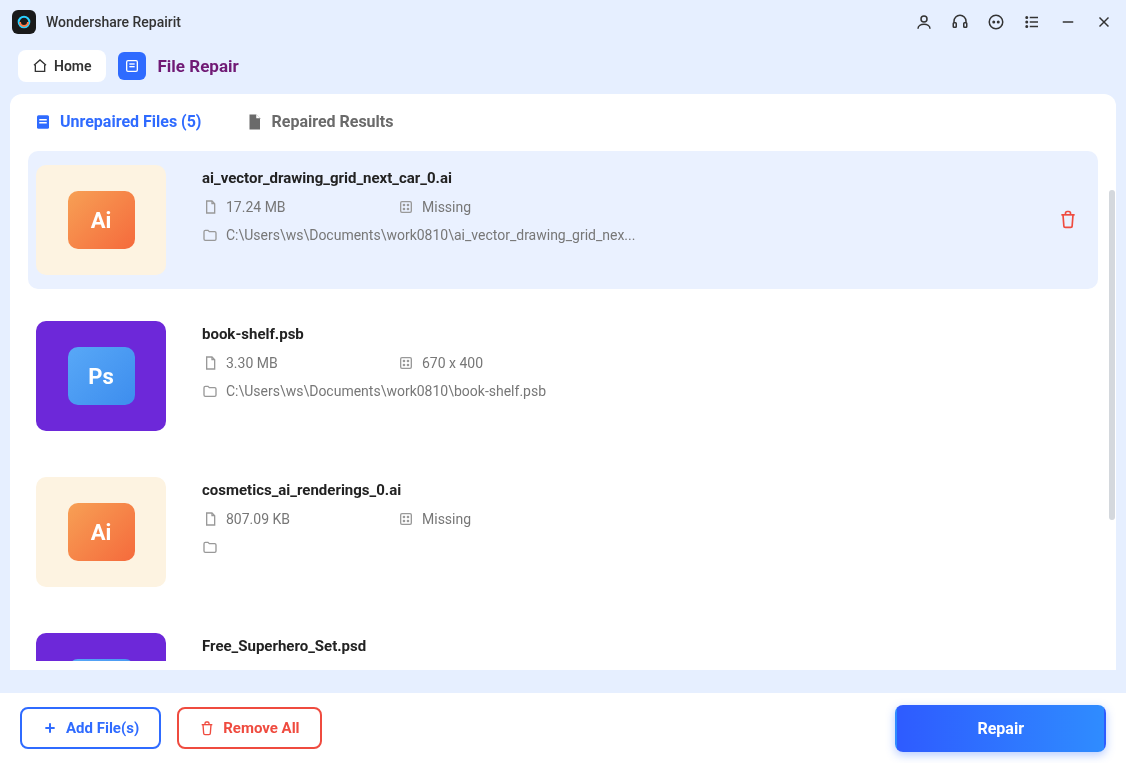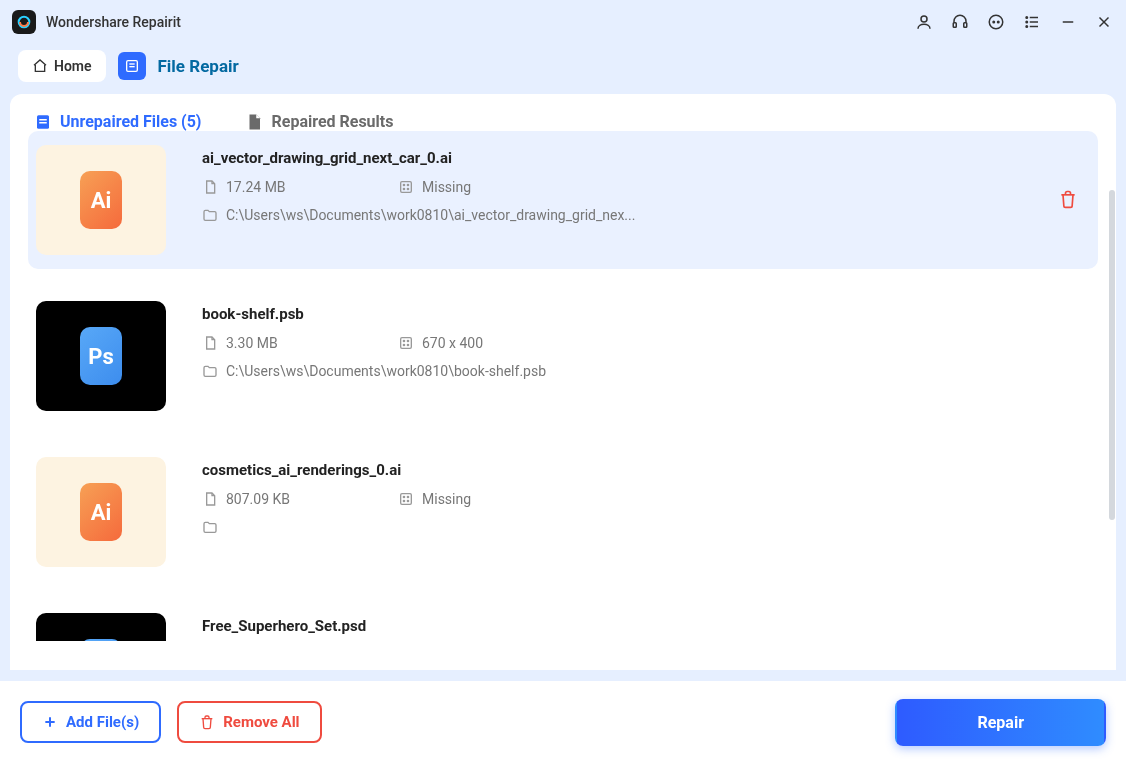--- a/index.html
+++ b/index.html
@@ -83,37 +83,37 @@
     background: #2f6bff;
     border-radius: 6px;
     display: flex;
     align-items: center;
     justify-content: center;
     color: #fff;
   }
   .crumb-label {
     font-size: 17px;
     font-weight: 700;
-    color: #0369a1;
+    color: #701a75;
   }
 
   
   .main-panel {
     background: #fff;
     margin: 0 10px;
     border-radius: 12px 12px 0 0;
     height: 576px;
     position: relative;
     overflow: hidden;
   }
   .tabs {
     display: flex;
     align-items: center;
     gap: 44px;
-    padding: 18px 24px 0 24px;
+    padding: 18px 24px 20px 24px;
   }
   .tab {
     display: flex;
     align-items: center;
     gap: 8px;
     font-size: 16px;
     font-weight: 700;
     color: #6a6a6a;
     cursor: pointer;
   }
@@ -153,23 +153,23 @@
   .file-thumb {
     width: 130px;
     height: 110px;
     display: flex;
     align-items: center;
     justify-content: center;
     border-radius: 10px;
     flex-shrink: 0;
   }
   .file-thumb.ai { background: #fdf3e1; }
-  .file-thumb.ps { background: #000000; }
+  .file-thumb.ps { background: #6d28d9; }
   .file-badge {
-    width: 42px;
+    width: 67px;
     height: 58px;
     border-radius: 10px;
     display: flex;
     align-items: center;
     justify-content: center;
     color: #fff;
     font-weight: 700;
     font-size: 22px;
   }
   .file-badge.ai {
@@ -236,21 +236,21 @@
     border-radius: 3px;
     margin-left: 1px;
   }
 
   
   .bottom-bar {
     position: absolute;
     bottom: 0;
     left: 0;
     right: 0;
-    height: 82px;
+    height: 70px;
     background: #fff;
     display: flex;
     align-items: center;
     justify-content: space-between;
     padding: 0 20px;
   }
   .bottom-left { display: flex; gap: 16px; }
   .btn {
     border-radius: 8px;
     padding: 10px 20px;

